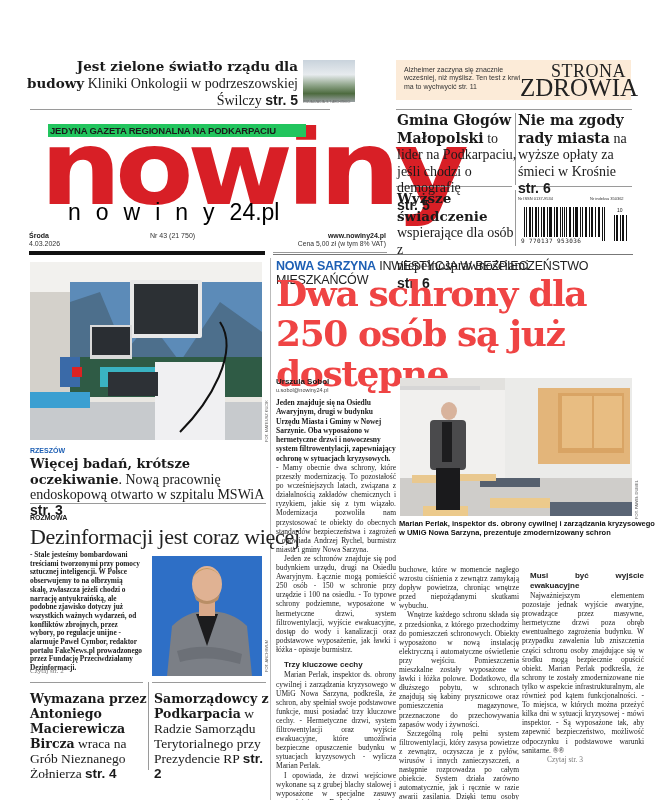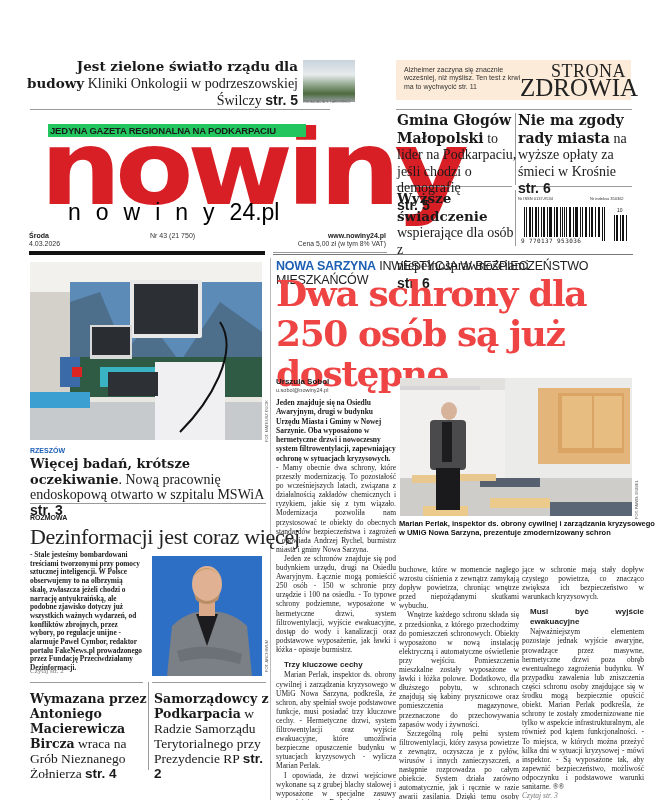--- a/index.html
+++ b/index.html
@@ -51,21 +51,21 @@
   #kicker { left: 276px; top: 259px; font-family: "Liberation Sans", sans-serif; font-size: 12.5px; color: #222; letter-spacing: -0.2px; }
   #kicker .loc { color: #1d5fb4; font-weight: bold; }
   #headline { left: 276px; top: 273px; width: 385px; font-family: "DejaVu Serif", serif; font-weight: bold; font-size: 36px; line-height: 40px; letter-spacing: -1.4px; color: #ef4444; }
   #author { left: 276px; top: 377px; font-family: "Liberation Sans", sans-serif; font-weight: bold; font-size: 8px; }
   #author-email { left: 276px; top: 387px; font-family: "Liberation Sans", sans-serif; font-size: 5.5px; color: #444; }
   #lead { left: 276px; top: 398px; width: 120px; font-family: "Liberation Serif", serif; font-weight: bold; font-size: 7.5px; line-height: 9.3px; }
   .body-col { font-family: "Liberation Serif", serif; font-size: 7.5px; line-height: 9.1px; text-align: justify; color: #222; }
   .body-col p { text-indent: 8px; }
   .body-col p.noind { text-indent: 0; }
   .body-col h4 { font-family: "Liberation Sans", sans-serif; font-weight: bold; font-size: 8px; line-height: 9.5px; margin: 6px 0 1px 8px; }
-  .body-col .cont { font-style: italic; color: #777; }
+  .body-col .cont { color: #777; margin-left: 25px; }
   #col1 { left: 276px; top: 463px; width: 120px; }
   #col2 { left: 399px; top: 565px; width: 120px; }
   #col3 { left: 522px; top: 565px; width: 122px; }
 
   
   #shelter-photo { left: 400px; top: 378px; width: 232px; height: 138px; overflow: hidden; background: #e9e8e6; }
   #shelter-credit { left: 634px; top: 480px; font-size: 4px; font-family: "Liberation Sans", sans-serif; color: #666; writing-mode: vertical-rl; transform: rotate(180deg); }
   #shelter-caption { left: 399px; top: 519px; width: 262px; font-family: "Liberation Sans", sans-serif; font-weight: bold; font-size: 7.5px; line-height: 9px; color: #111; }
 
   
@@ -216,21 +216,20 @@
 </div>
 <div class="abs" id="shelter-credit">FOT. PAWEŁ DUBIEL</div>
 <div class="abs" id="shelter-caption">Marian Perlak, inspektor ds. obrony cywilnej i zarządzania kryzysowego w UMiG Nowa Sarzyna, prezentuje zmodernizowany schron</div>
 
 <div class="abs body-col" id="col2">
   <p class="noind">buchowe, które w momencie nagłego wzrostu ciśnienia z zewnątrz zamykają dopływ powietrza, chroniąc wnętrze przed niepożądanymi skutkami wybuchu.</p>
   <p>Wnętrze każdego schronu składa się z przedsionka, z którego przechodzimy do pomieszczeń schronowych. Obiekty wyposażono w nową instalację elektryczną i automatyczne oświetlenie przy wejściu. Pomieszczenia mieszkalne zostały wyposażone w ławki i łóżka polowe. Dodatkowo, dla dłuższego pobytu, w schronach znajdują się kabiny prysznicowe oraz pomieszczenia magazynowe, przeznaczone do przechowywania zapasów wody i żywności.</p>
   <p>Szczególną rolę pełni system filtrowentylacji, który zasysa powietrze z zewnątrz, oczyszcza je z pyłów, wirusów i innych zanieczyszczeń, a następnie rozprowadza po całym obiekcie. System działa zarówno automatycznie, jak i ręcznie w razie awarii zasilania. Dzięki temu osoby przebywa-</p>
 </div>
 <div class="abs body-col" id="col3">
-  <p class="noind">jące w schronie mają stały dopływ czystego powietrza, co znacząco zwiększa ich bezpieczeństwo w warunkach kryzysowych.</p>
   <h4>Musi być wyjście ewakuacyjne</h4>
   <p>Najważniejszym elementem pozostaje jednak wyjście awaryjne, prowadzące przez masywne, hermetyczne drzwi poza obręb ewentualnego zagrożenia budynku. W przypadku zawalenia lub zniszczenia części schronu osoby znajdujące się w środku mogą bezpiecznie opuścić obiekt. Marian Perlak podkreśla, że schrony te zostały zmodernizowane nie tylko w aspekcie infrastrukturalnym, ale również pod kątem funkcjonalności. - To miejsca, w których można przeżyć kilka dni w sytuacji kryzysowej - mówi inspektor. - Są wyposażone tak, aby zapewnić bezpieczeństwo, możliwość odpoczynku i podstawowe warunki sanitarne. ®®</p>
   <p class="noind cont">Czytaj str. 3</p>
 </div>
 
 <div class="abs" id="endo-photo">
   <svg width="232" height="178" viewBox="0 0 232 178">
     <rect width="232" height="178" fill="#e9e7e2"></rect>
     <rect x="0" y="0" width="232" height="30" fill="#f2f1ee"></rect>
     <rect x="40" y="20" width="192" height="110" fill="#5c8bb8"></rect>

